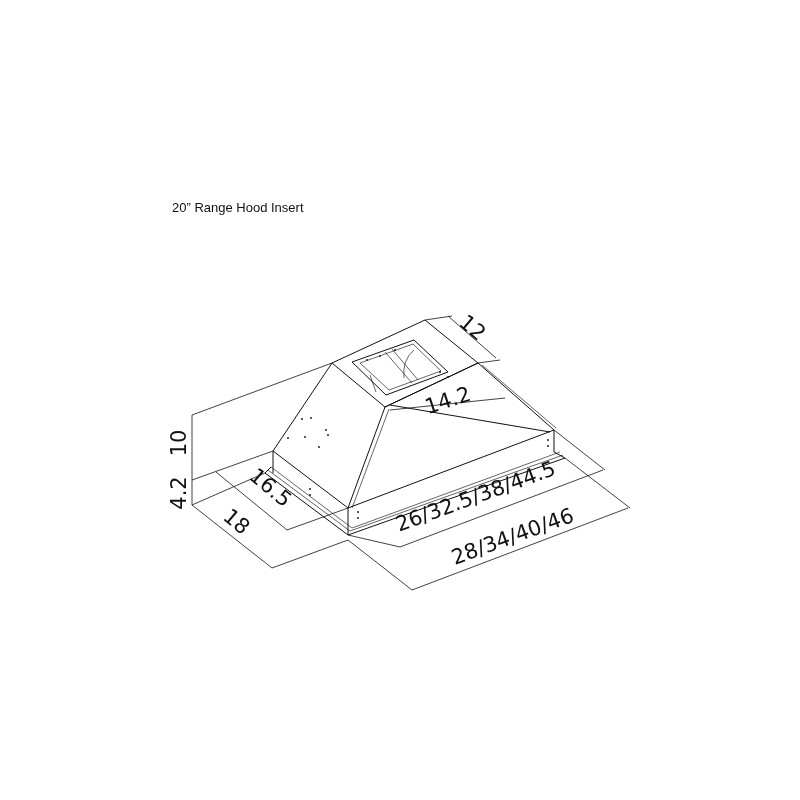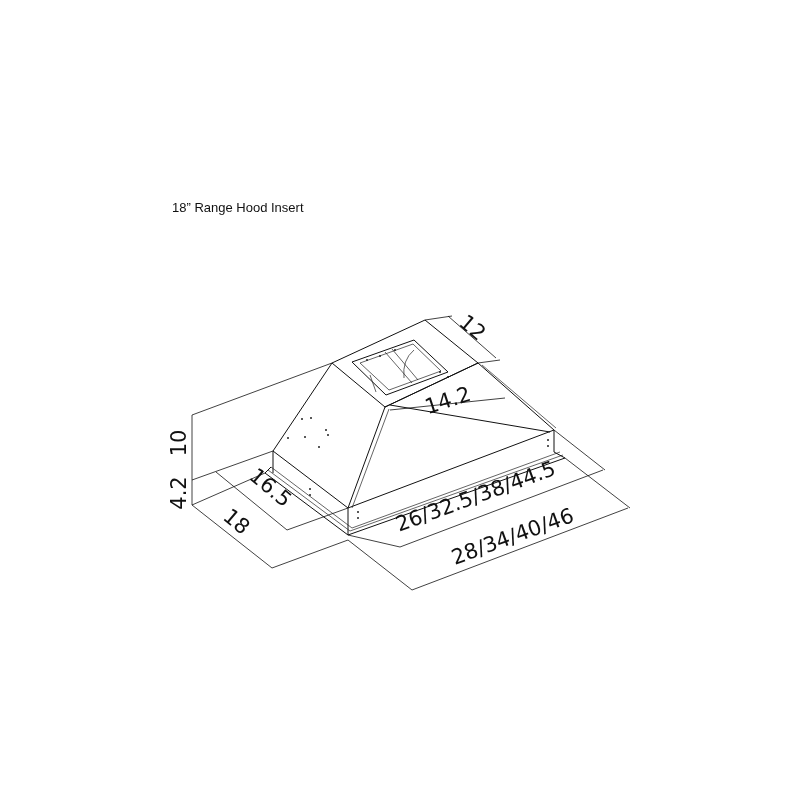--- a/index.html
+++ b/index.html
@@ -8,21 +8,21 @@
     svg { position: absolute; left: 0; top: 0; }
     .ln { stroke: #111; stroke-width: 1; fill: none; }
     .thin { stroke: #222; stroke-width: 0.7; fill: none; }
     .dim { stroke: #111; stroke-width: 0.8; fill: none; }
     .dot { fill: #222; }
     .lbl { font-family: "DejaVu Sans", sans-serif; font-size: 21px; fill: #111; }
   </style>
 </head>
 <body>
 
-<div class="title">18” Range Hood Insert</div>
+<div class="title">20” Range Hood Insert</div>
 
 <svg width="800" height="800" viewBox="0 0 800 800">
 
   <g>
     <polygon class="ln" points="332,363 425,320 478,363 385,407"></polygon>
 
     <polygon class="ln" points="352,362 414,340 448,372 386,395"></polygon>
     <polygon class="thin" points="360,363 413,344 441,371 389,390"></polygon>
     <line class="thin" x1="385" y1="352" x2="412" y2="383"></line>
     <line class="thin" x1="392" y1="349" x2="418" y2="380"></line>

